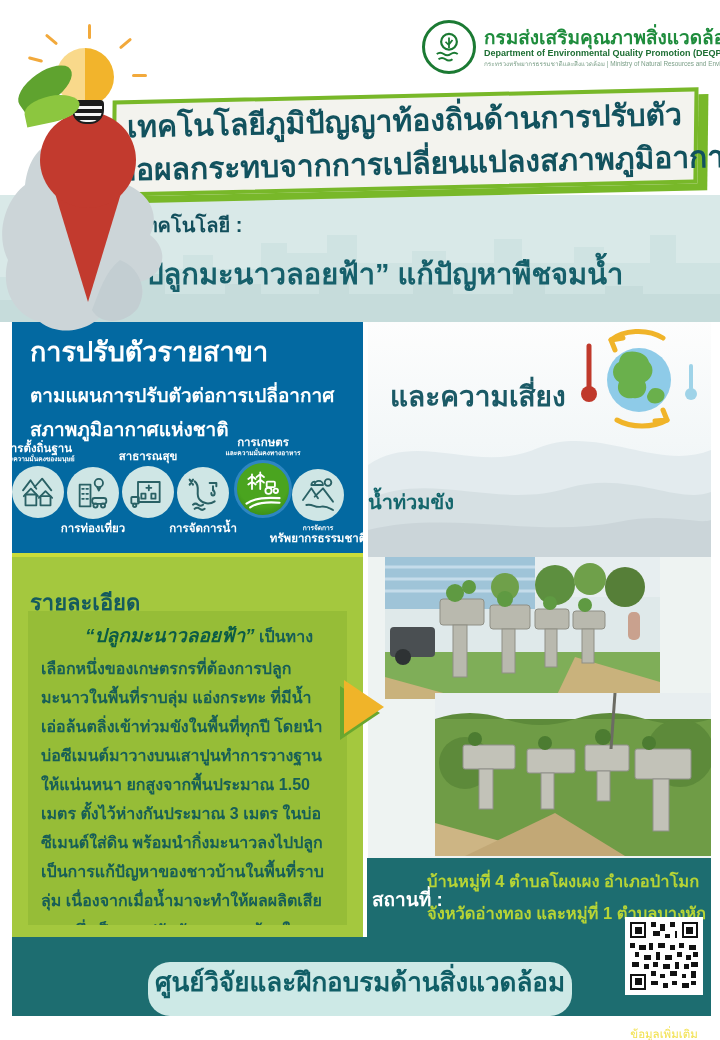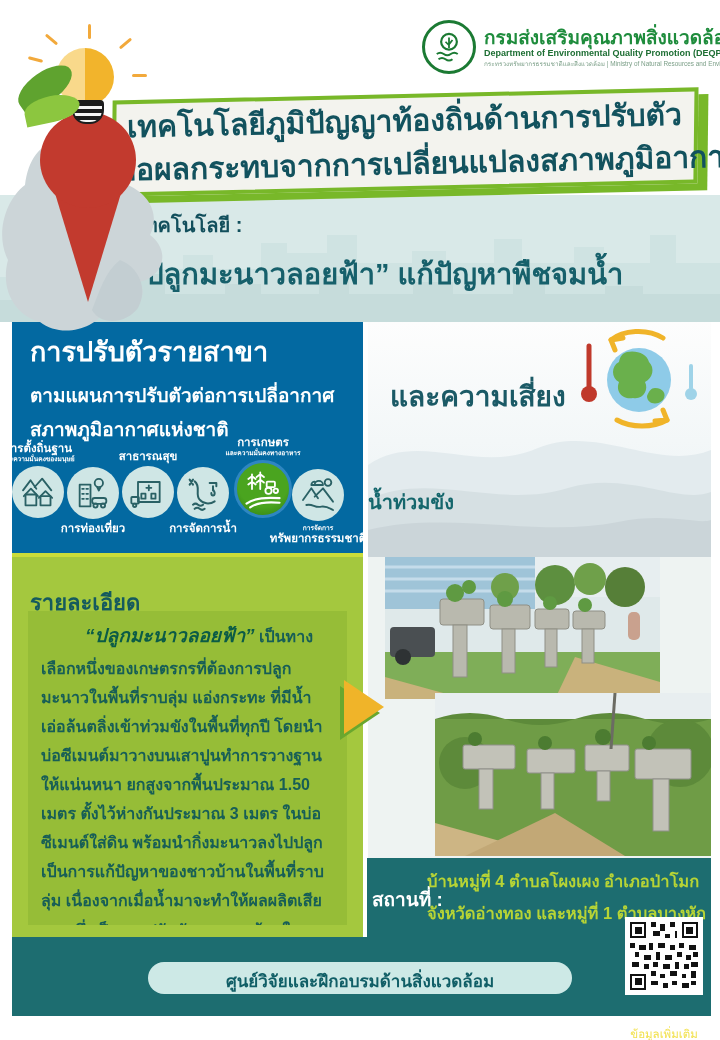--- a/index.html
+++ b/index.html
@@ -84,22 +84,22 @@
   .details-box{position:absolute;left:16px;top:54px;width:319px;height:314px;background:#96bd37;padding:8px 13px;overflow:hidden;}
   .details-box p{margin:0;text-indent:44px;font-size:16px;line-height:1.82;color:#175e56;font-weight:bold;}
   .lead{font-size:19px;font-weight:bold;font-style:italic;color:#0b5b46;}
 
   
   .loc-block{position:absolute;left:367px;top:858px;width:344px;height:158px;background:#1d6d70;}
   .band{position:absolute;left:12px;top:937px;width:699px;height:79px;background:#1d6d70;}
   .loc-label{position:absolute;left:5px;top:26px;font-size:19px;font-weight:bold;color:#ffffff;}
   .loc-line{position:absolute;left:60px;font-size:16.5px;font-weight:bold;color:#b7d435;white-space:nowrap;}
   .ll1{top:10px;}.ll2{top:42px;}.ll3{top:74px;}
-  .pill{position:absolute;left:148px;top:962px;width:424px;height:32px;border-radius:22px;background:#cde9e6;
-    text-align:center;line-height:40px;font-size:17px;font-weight:bold;color:#105e66;z-index:3;}
+  .pill{position:absolute;left:148px;top:962px;width:424px;height:54px;border-radius:22px;background:#cde9e6;
+    text-align:center;line-height:40px;font-size:26px;font-weight:bold;color:#105e66;z-index:3;}
   .qr-box{position:absolute;left:625px;top:917px;width:78px;height:78px;background:#ffffff;padding:5px;z-index:3;}
   .qr-caption{position:absolute;left:618px;top:997px;width:92px;text-align:center;font-size:11.5px;font-weight:normal;color:#f2e14d;z-index:3;margin-top:28px;}
 </style>
 </head>
 <body>
 
 <div id="poster">
 
   <div class="header">
     <div class="logo-block">

